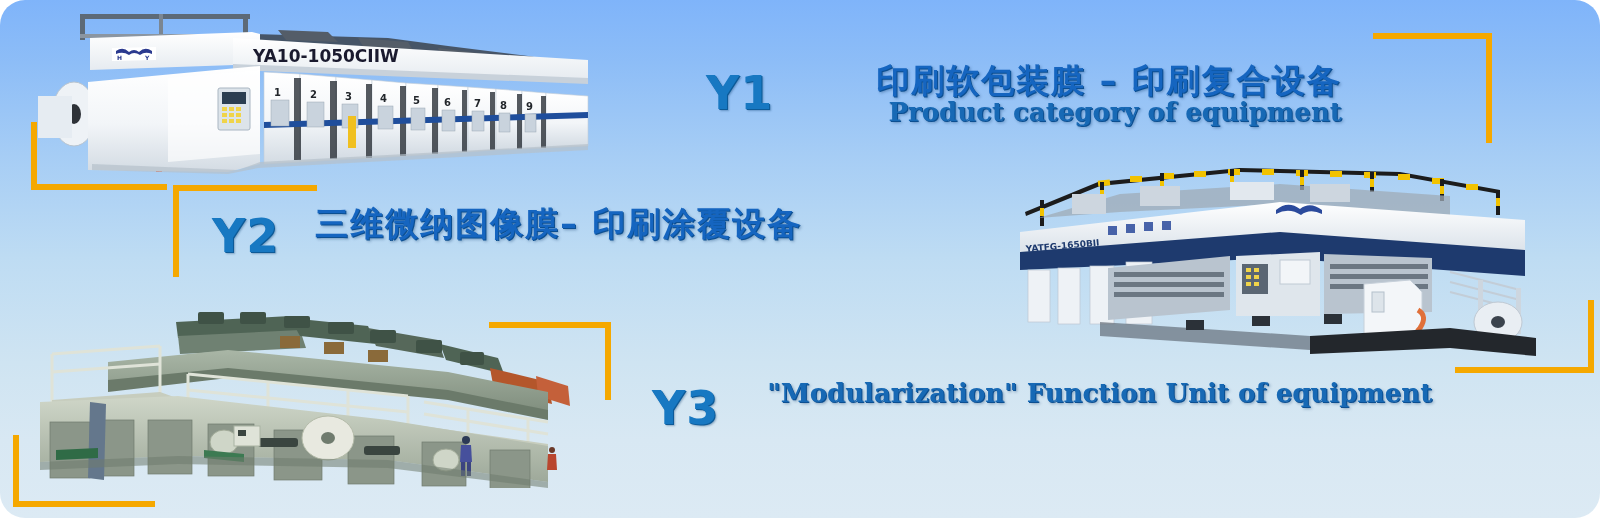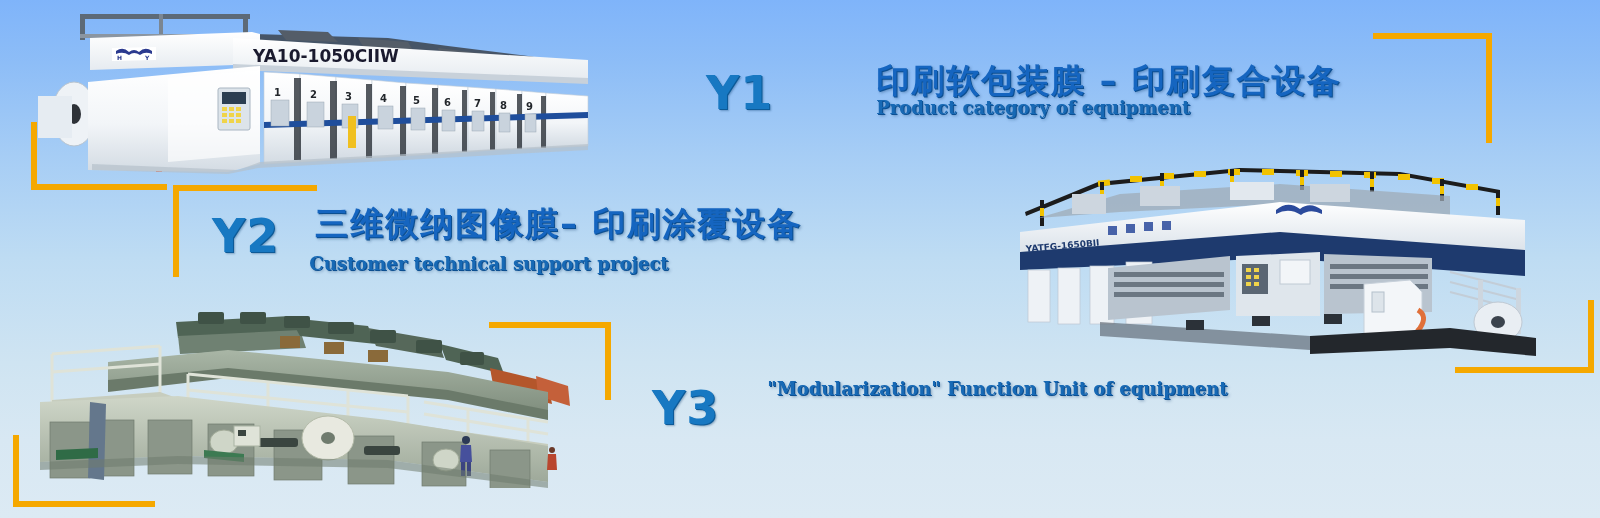--- a/index.html
+++ b/index.html
@@ -17,36 +17,38 @@
     height: 518px;
     overflow: hidden;
     background: linear-gradient(to bottom,
         #7fb4fa 0%,
         #8dbdf7 12%,
         #a6cdf5 30%,
         #bedcf3 50%,
         #cfe4f2 70%,
         #d8e8f3 85%,
         #dceaf4 100%);
+    border-radius: 25px;
   }
 
   
   .bracket {
     position: absolute;
     background: transparent;
     border-color: #f5a800;
     border-style: solid;
     border-width: 0;
   }
 
   
   .textgroup {
     position: absolute;
     display: flex;
     align-items: flex-start;
+    text-align: right;
   }
   .ycode {
     font-family: "DejaVu Sans", sans-serif;
     font-weight: bold;
     font-size: 46px;
     color: #1778c2;
     letter-spacing: 1px;
     text-shadow: 1px 1px 0 #0d5a97, 2px 2px 2px rgba(10,60,110,0.35);
     line-height: 1;
     white-space: nowrap;
@@ -61,21 +63,21 @@
     font-weight: bold;
     font-size: 33px;
     color: #1565c0;
     letter-spacing: 2px;
     white-space: nowrap;
     text-shadow: 1px 1px 0 #0c4f91, 2px 2px 3px rgba(10,55,105,0.40);
   }
   .en {
     font-family: "DejaVu Serif", "Liberation Serif", serif;
     font-weight: bold;
-    font-size: 18px;
+    font-size: 26px;
     color: #1769b5;
     letter-spacing: 0px;
     white-space: nowrap;
     text-shadow: 1px 1px 0 #0c4f91, 2px 2px 3px rgba(10,55,105,0.40);
     margin-top: 1px;
   }
 
   
   .machine {
     position: absolute;
@@ -472,21 +474,20 @@
     <span class="lines" style="margin-left:103px; margin-top:-6px;">
       <span class="cn">印刷软包装膜 – 印刷复合设备</span>
       <span class="en">Product category of equipment</span>
     </span>
   </div>
 
   <div class="textgroup" style="left:212px; top:213px;">
     <span class="ycode">Y2</span>
     <span class="lines" style="margin-left:36px; margin-top:-6px;gap:13px;">
       <span class="cn">三维微纳图像膜– 印刷涂覆设备</span>
-      <span class="en" style="margin-left:-6px;">Customer technical support project</span>
     </span>
   </div>
 
   <div class="textgroup" style="left:652px; top:385px;">
     <span class="ycode">Y3</span>
     <span class="lines" style="margin-left:48px; margin-top:-6px;">
       <span class="en">"Modularization" Function Unit of equipment</span>
     </span>
   </div>
 

